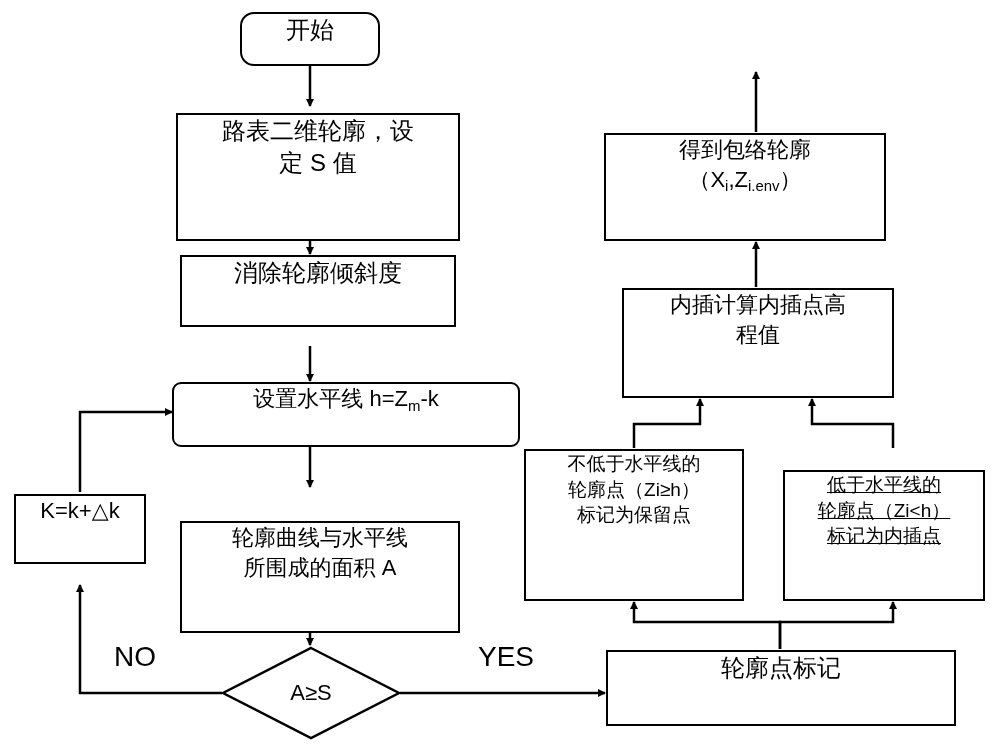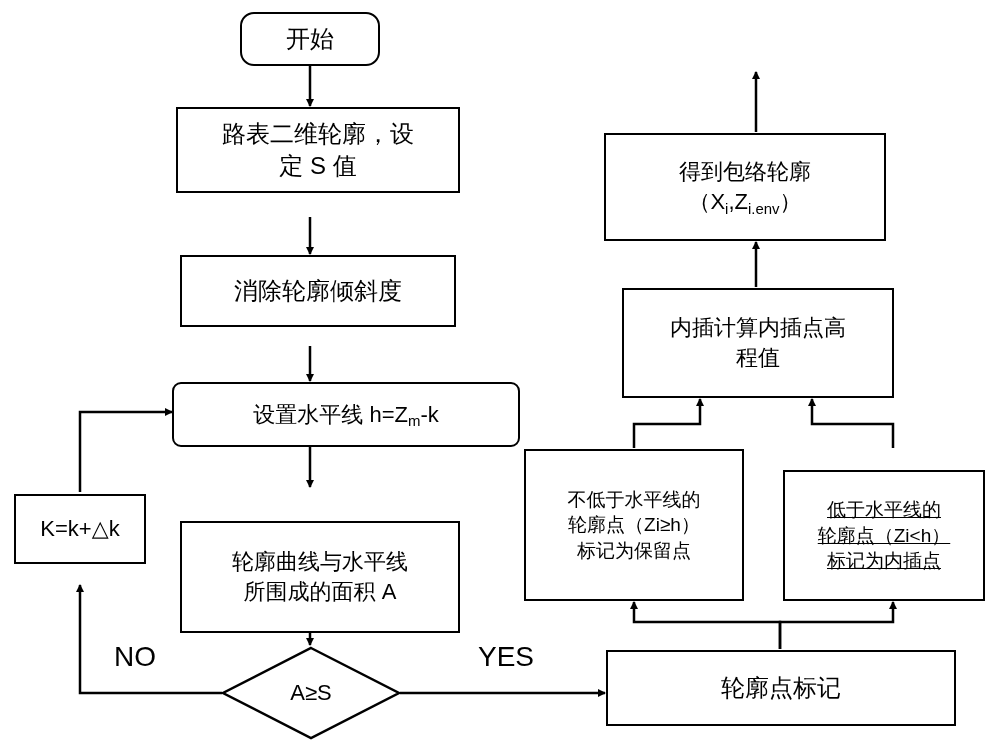--- a/index.html
+++ b/index.html
@@ -16,21 +16,20 @@
     height: 746px;
     background: #ffffff;
     overflow: hidden;
   }
   .node {
     position: absolute;
     box-sizing: border-box;
     border: 2px solid #000000;
     background: #ffffff;
     display: flex;
-    align-items: center;
     justify-content: center;
     text-align: center;
     color: #000000;
     line-height: 1.35;
     white-space: pre-line;
   }
   .rect {
     border-radius: 0;
   }
   .rounded {
@@ -108,21 +107,21 @@
 
     <line x1="756" y1="287" x2="756" y2="242" stroke="#000" stroke-width="2.5" marker-end="url(#arrow)"></line>
 
     <line x1="756" y1="132" x2="756" y2="72" stroke="#000" stroke-width="2.5" marker-end="url(#arrow)"></line>
   </svg>
 
   <div class="node rounded fs24" style="left:240px; top:12px; width:140px; height:54px;">
     <span>开始</span>
   </div>
 
-  <div class="node rect fs24" style="left:176px; top:107px; width:284px; height:86px;">
+  <div class="node rect fs24" style="left:176px; top:113px; width:284px; height:128px;">
     <span>路表二维轮廓，设
 定 S 值</span>
   </div>
 
   <div class="node rect fs24" style="left:180px; top:255px; width:276px; height:72px;">
     <span>消除轮廓倾斜度</span>
   </div>
 
   <div class="node rect fs22" style="left:172px; top:382px; width:348px; height:65px;border-radius:9px;">
     <span>设置水平线 h=Z<sub>m</sub>-k</span>

